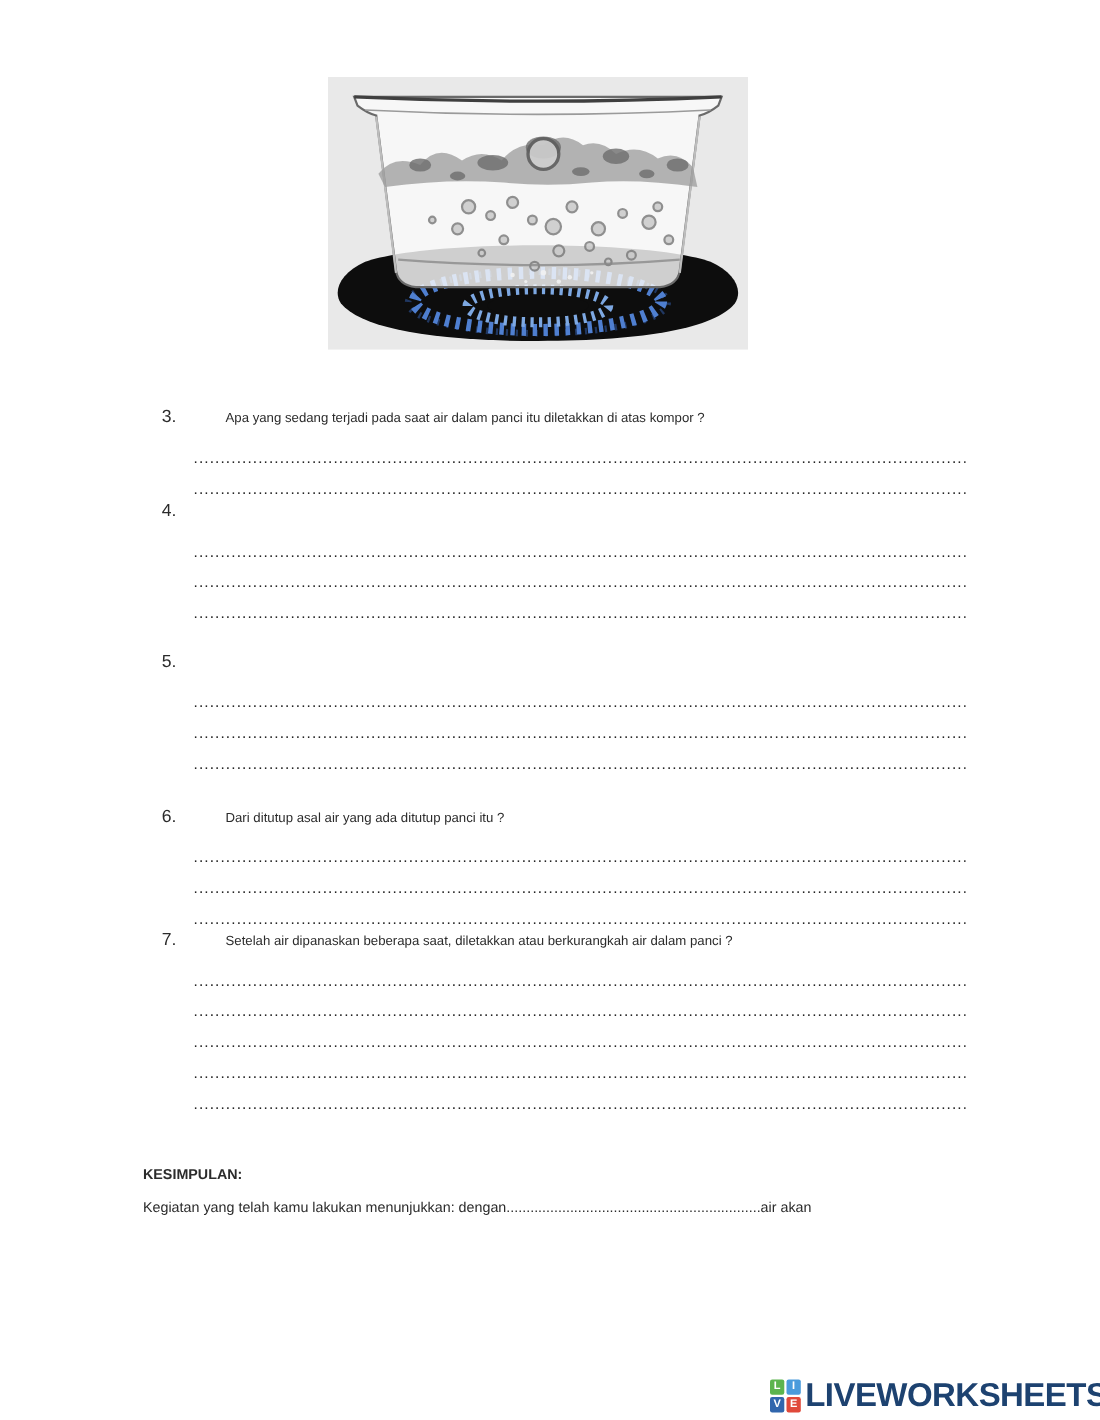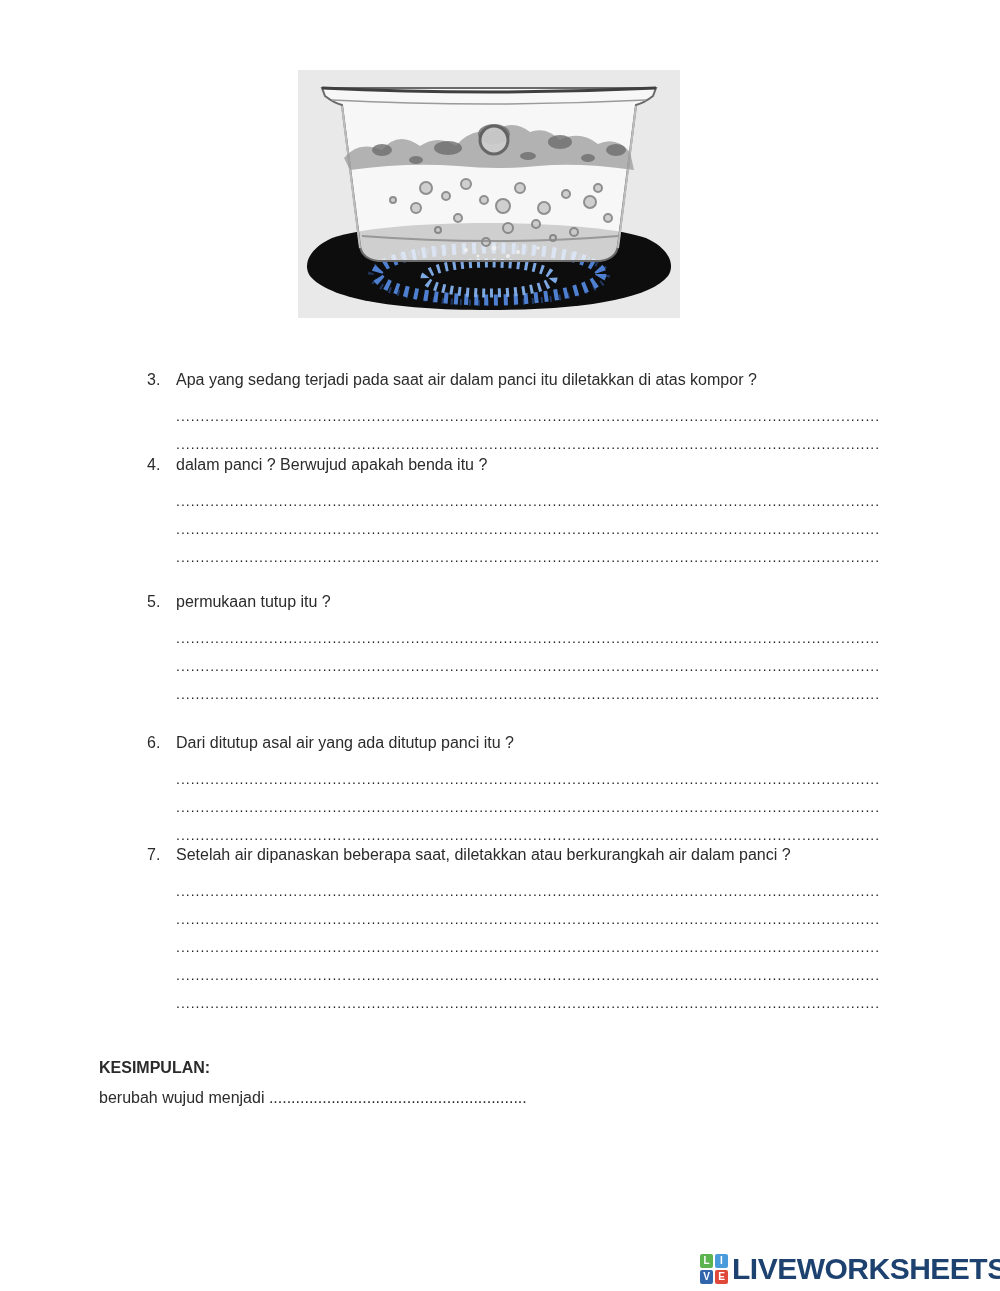--- a/index.html
+++ b/index.html
@@ -6,26 +6,26 @@
   .page{position:relative;width:1000px;height:1291px;background:#ffffff;overflow:hidden;
         font-family:"Liberation Sans",sans-serif;color:#2b2b2b;}
   
   .photo{position:absolute;left:298px;top:70px;width:382px;height:248px;}
   .photo svg{display:block;width:100%;height:100%;}
   
   .question{position:absolute;left:147px;width:731px;}
   .q-row{display:flex;align-items:flex-start;}
   .q-num{flex:0 0 29px;font-size:16px;line-height:28px;}
   .q-lines{flex:1;}
-  .q-line{font-size:16px;line-height:28px;}
+  .q-line{font-size:12px;line-height:28px;margin-left:29px;}
   .dots-group{margin-left:29px;margin-top:8px;}
   .dot-row{width:702px;height:28px;line-height:28px;overflow:hidden;white-space:nowrap;
            font-size:14px;letter-spacing:1px;color:#222;}
   
-  .conclusion{position:absolute;left:99px;top:1053px;width:770px;font-size:16px;}
+  .conclusion{position:absolute;left:130px;top:1053px;width:770px;font-size:13px;}
   .conclusion-heading{font-weight:bold;line-height:30px;}
   .conclusion-line{line-height:30px;}
   
   .footer-logo{position:absolute;left:700px;top:1252px;display:flex;align-items:center;}
   .logo-tiles{display:grid;grid-template-columns:13px 13px;grid-template-rows:14px 14px;gap:2px;}
   .logo-tile{width:13px;height:14px;border-radius:2px;display:flex;align-items:center;justify-content:center;
              color:#ffffff;font-size:10px;font-weight:bold;line-height:1;}
   .logo-text{margin-left:4px;font-size:30px;font-weight:800;letter-spacing:-0.5px;line-height:34px;}
 </style>
 </head>
@@ -107,34 +107,32 @@
       </div>
       <div class="dots-group">
           <div class="dot-row">............................................................................................................................................................................................................................</div>
           <div class="dot-row">............................................................................................................................................................................................................................</div>
         </div>
     </div>
       <div class="question" style="top: 451px;">
       <div class="q-row">
         <span class="q-num">4.</span>
         <div class="q-lines">
-            <div class="q-line">dalam panci ? Berwujud apakah benda itu ?</div>
           </div>
       </div>
       <div class="dots-group">
           <div class="dot-row">............................................................................................................................................................................................................................</div>
           <div class="dot-row">............................................................................................................................................................................................................................</div>
           <div class="dot-row">............................................................................................................................................................................................................................</div>
         </div>
     </div>
       <div class="question" style="top: 588px;">
       <div class="q-row">
         <span class="q-num">5.</span>
         <div class="q-lines">
-            <div class="q-line">permukaan tutup itu ?</div>
           </div>
       </div>
       <div class="dots-group">
           <div class="dot-row">............................................................................................................................................................................................................................</div>
           <div class="dot-row">............................................................................................................................................................................................................................</div>
           <div class="dot-row">............................................................................................................................................................................................................................</div>
         </div>
     </div>
       <div class="question" style="top: 729px;">
       <div class="q-row">
@@ -161,21 +159,21 @@
           <div class="dot-row">............................................................................................................................................................................................................................</div>
           <div class="dot-row">............................................................................................................................................................................................................................</div>
           <div class="dot-row">............................................................................................................................................................................................................................</div>
           <div class="dot-row">............................................................................................................................................................................................................................</div>
         </div>
     </div>
     </div>
 
   <div class="conclusion">
     <div class="conclusion-heading">KESIMPULAN:</div>
-    <div class="conclusion-line"><span>berubah wujud menjadi </span><span>..........................................................</span></div>
+    <div class="conclusion-line"><span>Kegiatan yang telah kamu lakukan menunjukkan: dengan</span><span>................................................................</span><span>air akan</span></div>
   </div>
 
   <div class="footer-logo">
     <div class="logo-tiles" id="logo-tiles">
         <div class="logo-tile" style="background: rgb(92, 180, 78);">L</div>
         <div class="logo-tile" style="background: rgb(74, 155, 220);">I</div>
         <div class="logo-tile" style="background: rgb(49, 102, 173);">V</div>
         <div class="logo-tile" style="background: rgb(224, 73, 58);">E</div>
       </div>
     <div class="logo-text" style="color: rgb(29, 66, 112);">LIVEWORKSHEETS</div>

